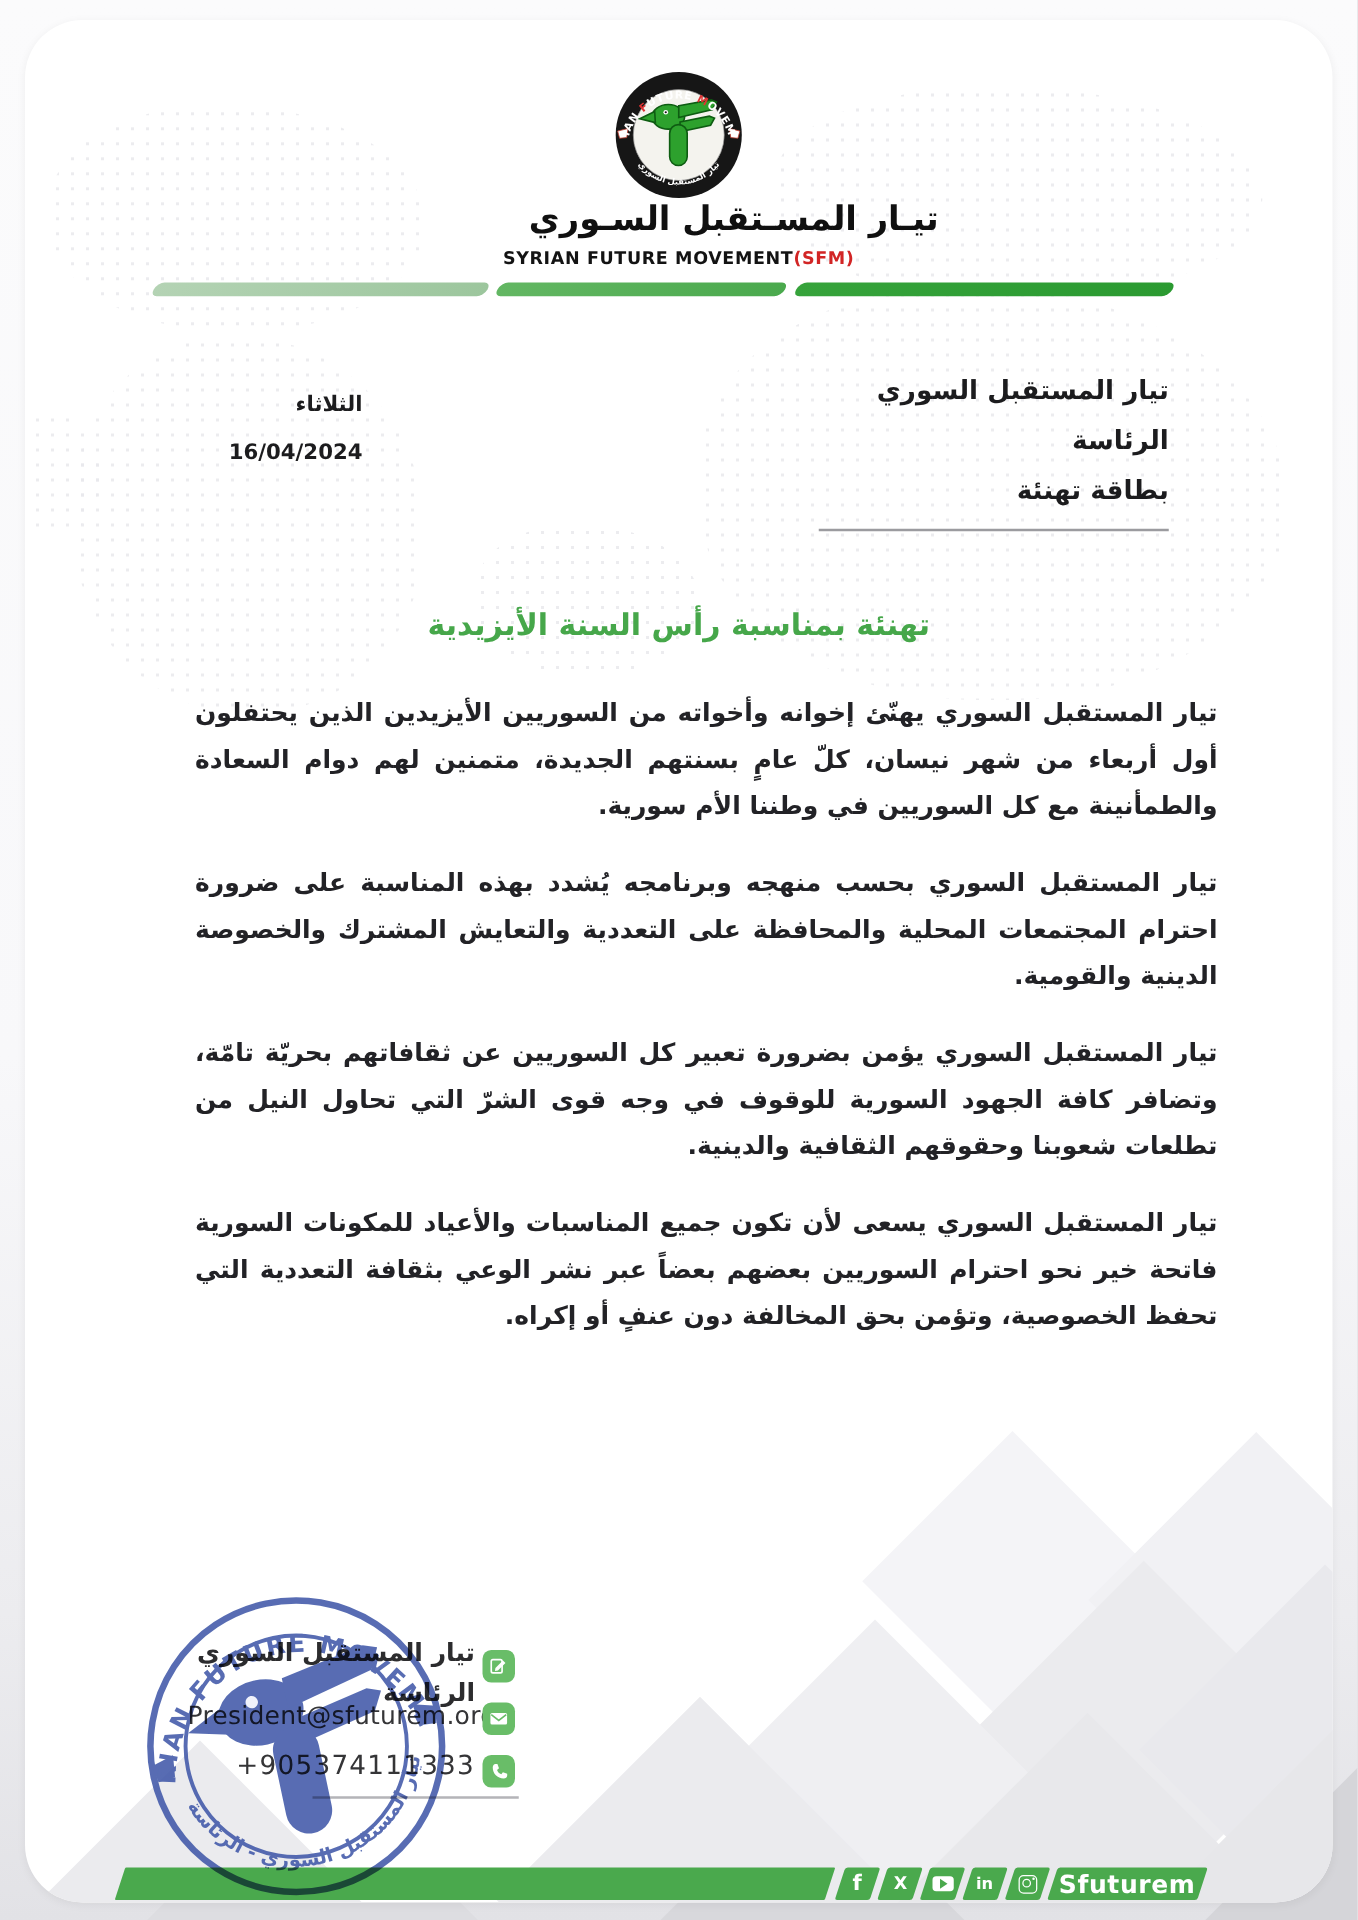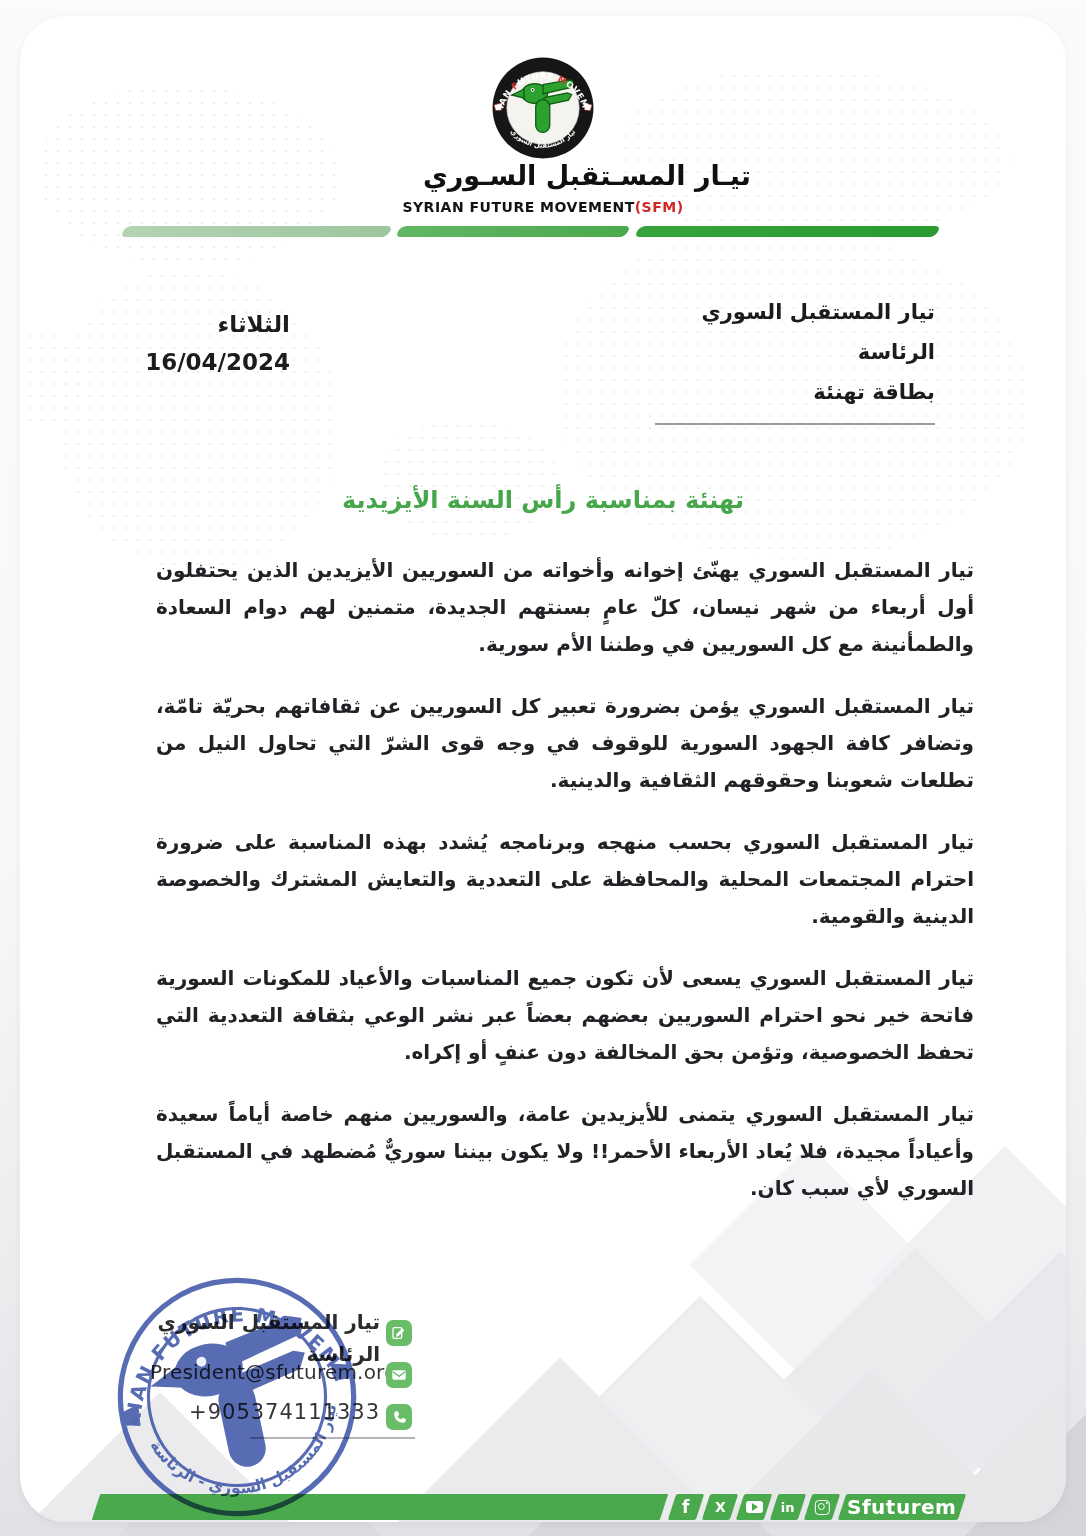--- a/index.html
+++ b/index.html
@@ -34,21 +34,21 @@
   .org-name-en{left:0;top:199px;width:1086px;text-align:center;font-size:14px;font-weight:700;color:#131313;letter-spacing:.5px;}
   .org-abbr{color:#d22525;}
 
   .bar{position:absolute;top:226px;height:11px;border-radius:6px;transform:skewX(-30deg);}
   .bar1{left:123px;width:267px;background:linear-gradient(90deg,#b4d3b4,#9cc69d);}
   .bar2{left:398px;width:230px;background:linear-gradient(90deg,#63b763,#4aa94d);}
   .bar3{left:637px;width:301px;background:linear-gradient(90deg,#36a33b,#2b9a31);}
 
   .meta-right{left:600px;top:292px;width:335px;text-align:right;font-size:21px;font-weight:700;color:#1c1c1e;line-height:40px;}
   .meta-rule{left:655px;top:423px;width:280px;height:2px;background:#9b9b9f;}
-  .meta-left{left:90px;top:305px;width:200px;text-align:right;font-size:23px;font-weight:700;color:#1c1c1e;line-height:38px;}
+  .meta-left{left:90px;top:305px;width:200px;text-align:right;font-size:17px;font-weight:700;color:#1c1c1e;line-height:38px;}
 
   .title{left:0;top:486px;width:1086px;text-align:center;font-size:24px;font-weight:700;color:#46a74a;}
 
   .bodytext{left:120px;top:552px;width:818px;font-size:20px;line-height:37px;font-weight:700;color:#222226;text-align:justify;text-align-last:right;margin-left:36px;}
   .bodytext p{margin:0 0 25px 0;}
 
   
   .stamp{left:112px;top:1272px;width:250px;height:250px;transform:rotate(-12deg);opacity:.9;mix-blend-mode:multiply;z-index:4;}
   .contact-label{left:150px;top:1306px;width:230px;text-align:right;font-size:20px;font-weight:700;color:#2c2c2e;line-height:32px;}
   .contact-email{left:150px;top:1360px;width:230px;text-align:right;font-size:20px;font-weight:500;color:#353537;letter-spacing:.2px;}
@@ -147,24 +147,23 @@
     <div class="abs meta-rule"></div>
     <div class="abs ar meta-left">
       <div>الثلاثاء</div>
       <div>16/04/2024</div>
     </div>
 
     <div class="abs ar title">تهنئة بمناسبة رأس السنة الأيزيدية</div>
 
     <div class="abs ar bodytext">
       <p>تيار المستقبل السوري يهنّئ إخوانه وأخواته من السوريين الأيزيدين الذين يحتفلون أول أربعاء من شهر نيسان، كلّ عامٍ بسنتهم الجديدة، متمنين لهم دوام السعادة والطمأنينة مع كل السوريين في وطننا الأم سورية.</p>
+      <p>تيار المستقبل السوري بحسب منهجه وبرنامجه يُشدد بهذه المناسبة على ضرورة احترام المجتمعات المحلية والمحافظة على التعددية والتعايش المشترك والخصوصة الدينية والقومية.</p>
       <p>تيار المستقبل السوري يؤمن بضرورة تعبير كل السوريين عن ثقافاتهم بحريّة تامّة، وتضافر كافة الجهود السورية للوقوف في وجه قوى الشرّ التي تحاول النيل من تطلعات شعوبنا وحقوقهم الثقافية والدينية.</p>
-      <p>تيار المستقبل السوري بحسب منهجه وبرنامجه يُشدد بهذه المناسبة على ضرورة احترام المجتمعات المحلية والمحافظة على التعددية والتعايش المشترك والخصوصة الدينية والقومية.</p>
       <p>تيار المستقبل السوري يسعى لأن تكون جميع المناسبات والأعياد للمكونات السورية فاتحة خير نحو احترام السوريين بعضهم بعضاً عبر نشر الوعي بثقافة التعددية التي تحفظ الخصوصية، وتؤمن بحق المخالفة دون عنفٍ أو إكراه.</p>
-      <p>تيار المستقبل السوري يتمنى للأيزيدين عامة، والسوريين منهم خاصة أياماً سعيدة وأعياداً مجيدة، فلا يُعاد الأربعاء الأحمر!! ولا يكون بيننا سوريٌّ مُضطهد في المستقبل السوري لأي سبب كان.</p>
     </div>
 
     <div class="abs ar contact-label">
       <div>تيار المستقبل السوري</div>
       <div>الرئاسة</div>
     </div>
     <div class="abs contact-email">President@sfuturem.org</div>
     <div class="abs contact-phone">+905374111333</div>
     <div class="abs contact-rule"></div>
 

